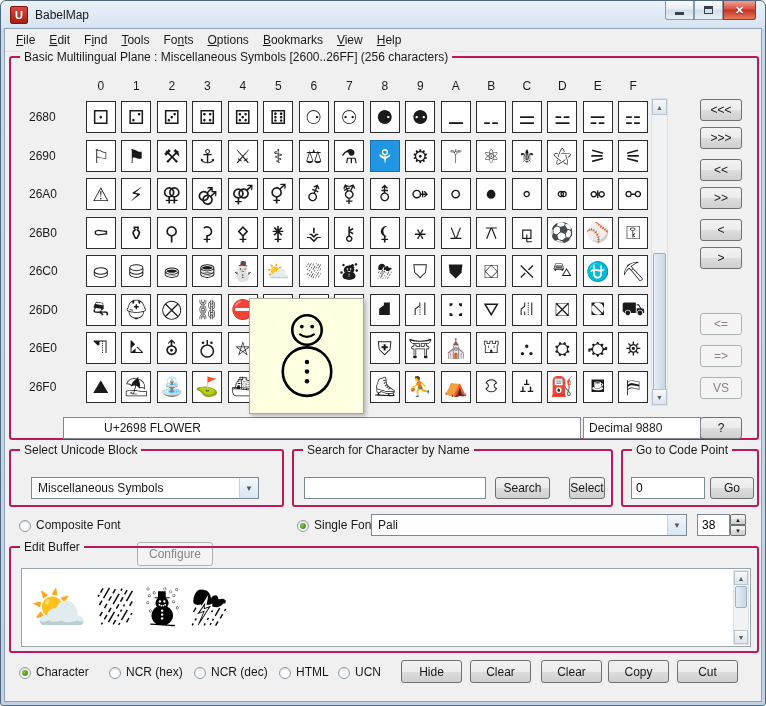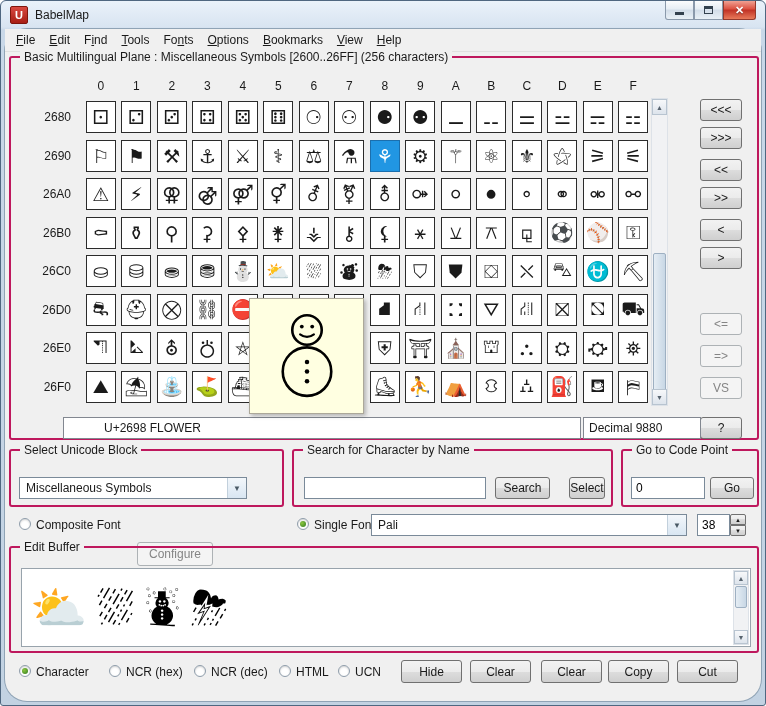--- a/index.html
+++ b/index.html
@@ -9,31 +9,31 @@
   .titlebar{position:absolute;left:0;right:0;top:0;height:28px;display:flex;align-items:center;padding-left:9px;border-radius:5px 5px 0 0;}
   .app-icon{width:16px;height:16px;background:linear-gradient(#D84840,#A81E14);border:1px solid #7E150C;color:#fff;font-weight:bold;font-size:11px;display:flex;align-items:center;justify-content:center;border-radius:2px;}
   .title-text{margin-left:7px;color:#1a1a1a;}
   .winbtns{position:absolute;top:0;right:9px;display:flex;}
   .winbtn{width:29px;height:19px;border:1px solid #8A99AB;border-top:none;display:flex;align-items:center;justify-content:center;background:linear-gradient(#FBFCFD,#E6EDF4 45%,#D2DDE9 50%,#E9F0F6);box-sizing:border-box;}
   .winbtn.min{border-radius:0 0 0 3px;}
   .winbtn.close{width:33px;border-radius:0 0 3px 0;background:linear-gradient(#F0A193,#DC5040 45%,#C03225 50%,#E87A5A);border-color:#93392C;}
   .glyph-min{width:9px;height:3px;background:#33414E;margin-top:7px;}
   .glyph-max{width:9px;height:8px;border:1px solid #33414E;border-top:3px solid #33414E;box-sizing:border-box;}
   .glyph-close{color:#fff;font-size:11px;font-weight:bold;text-shadow:0 1px 1px rgba(0,0,0,.4);}
-  .client{position:absolute;left:4px;right:4px;top:28px;bottom:4px;background:#F0F0F0;box-shadow:0 0 0 1px #8FA3B5;border-radius:22px;}
+  .client{position:absolute;left:4px;right:4px;top:28px;bottom:4px;background:#F0F0F0;box-shadow:0 0 0 1px #8FA3B5;}
   .menubar{position:absolute;left:0;right:0;top:0;height:22px;background:#F0F0F0;border-bottom:1px solid #E0E0E0;display:flex;align-items:center;padding-left:4px;}
   .menu-item{padding:3px 7px;cursor:default;}
   .menu-item u{text-decoration:underline;}
   .group{position:absolute;border:2px solid #be185d;border-radius:3px;box-sizing:border-box;}
   .group-caption{position:absolute;top:-8px;left:9px;background:#F0F0F0;padding:0 4px;white-space:nowrap;}
   
   .col-headers{position:absolute;left:72px;top:21px;display:grid;grid-template-columns:repeat(16,35.5px);height:17px;}
   .col-header{text-align:center;}
   .row-labels{position:absolute;left:18px;top:40px;width:48px;}
-  .row-label{height:38.5px;line-height:38.5px;text-align:right;padding-right:6px;}
+  .row-label{height:38.5px;line-height:38.5px;padding-right:6px;}
   .char-grid{position:absolute;left:72px;top:40px;display:grid;grid-template-columns:repeat(16,35.5px);grid-auto-rows:38.5px;}
   .cellwrap{display:flex;align-items:center;justify-content:center;}
   .cellbox{width:30px;height:32px;border:1px solid #2B2B2B;background:#fff;display:flex;align-items:center;justify-content:center;font-size:19px;font-family:"DejaVu Sans","Liberation Sans",sans-serif;box-sizing:border-box;}
   .cellbox.selected{background:var(--selection,#2196E3);border-color:#1B6FAE;color:#fff;}
   
   .sb{position:absolute;background:#F1F2F4;border:1px solid #DDE2E8;box-sizing:border-box;}
   .sb-arrow{position:absolute;left:0;width:100%;height:16px;background:linear-gradient(#F7F8FA,#DDE4EC);border:1px solid #B8C4D0;display:flex;align-items:center;justify-content:center;font-size:7px;color:#57636E;box-sizing:border-box;}
   .sb-arrow.down{bottom:0;top:auto;}
   .sb-thumb{position:absolute;left:1px;right:1px;background:linear-gradient(90deg,#E5EDF4,#C8D7E5);border:1px solid #9EB0C2;border-radius:2px;box-sizing:border-box;}
   
@@ -41,37 +41,37 @@
   .btn.disabled{border-color:#ADB2B5;background:#F4F4F4;color:#858585;}
   .navbtn{left:0;width:42px;height:22px;}
   
   .statusbox{position:absolute;height:22px;background:#fff;border:1px solid #828790;display:flex;align-items:center;padding-left:5px;box-sizing:border-box;}
   
   .combo{position:absolute;height:22px;background:#fff;border:1px solid #7A8A99;display:flex;align-items:center;box-sizing:border-box;}
   .combo-val{flex:1;padding:0 6px;overflow:hidden;white-space:nowrap;}
   .combo-drop{width:18px;height:100%;border-left:1px solid #C2D0DC;background:linear-gradient(#F3F7FB,#D9E6F2);display:flex;align-items:center;justify-content:center;font-size:8px;color:#4A5A66;}
   .tbox{position:absolute;height:22px;background:#fff;border:1px solid #7A8A99;font-family:"Liberation Sans",sans-serif;font-size:12px;padding:0 4px;box-sizing:border-box;}
   
-  .radio-wrap{position:absolute;display:flex;align-items:flex-start;gap:5px;white-space:nowrap;}
+  .radio-wrap{position:absolute;display:flex;align-items:flex-end;gap:5px;white-space:nowrap;}
   .radio{width:12px;height:12px;border-radius:50%;background:#fff;border:1px solid #8E9CAA;box-shadow:inset 0 1px 2px rgba(0,0,0,.18);display:inline-block;position:relative;flex:none;box-sizing:border-box;}
   .radio.sel::after{content:"";position:absolute;left:2px;top:2px;width:6px;height:6px;border-radius:50%;background:radial-gradient(circle at 35% 35%,#8CC63F,#2F7A1F);}
   
   .magnifier{position:absolute;left:238px;top:240px;width:113px;height:114px;background:var(--magnifier-bg,#FFFFE1);border:1px solid #ACA899;box-shadow:2px 2px 4px rgba(0,0,0,.25);z-index:5;display:flex;align-items:center;justify-content:center;}
   
   .ebuf{position:absolute;left:10px;top:20px;width:730px;height:79px;background:#fff;border:1px solid #98A3AC;box-sizing:border-box;overflow:hidden;}
   .ebuf-text{position:absolute;left:8px;top:8px;font-size:46px;line-height:62px;letter-spacing:10px;font-family:"DejaVu Sans","Liberation Sans",sans-serif;color:#000;}
   
   #plane-group{left:4px;top:27px;width:750px;height:384px;}
   #main-scrollbar{left:640px;top:40px;width:17px;height:308px;}
   #main-thumb{top:154px;height:138px;}
   #nav-buttons{position:absolute;left:689px;top:41px;width:42px;height:340px;}
   #status-char{left:52px;top:359px;width:518px;padding-left:40px;}
   #status-dec{left:572px;top:359px;width:118px;}
   #block-group{left:4px;top:420px;width:275px;height:58px;}
-  #block-combo{left:8px;top:26px;width:228px;gap:36px;}
+  #block-combo{left:20px;top:26px;width:228px;gap:36px;}
   #search-group{left:287px;top:420px;width:321px;height:58px;}
   #search-input{left:10px;top:26px;width:182px;}
   #search-btn{left:201px;top:26px;width:55px;height:22px;}
   #select-btn{left:275px;top:26px;width:36px;height:22px;}
   #goto-group{left:616px;top:420px;width:138px;height:58px;}
   #goto-input{left:8px;top:26px;width:74px;}
   #go-btn{left:87px;top:26px;width:44px;height:22px;}
   #font-row{position:absolute;left:0;top:484px;width:758px;height:26px;}
   #composite-radio{left:14px;top:5px;}
   #configure-btn{left:132px;top:1px;width:76px;height:24px;margin-top:28px;}

